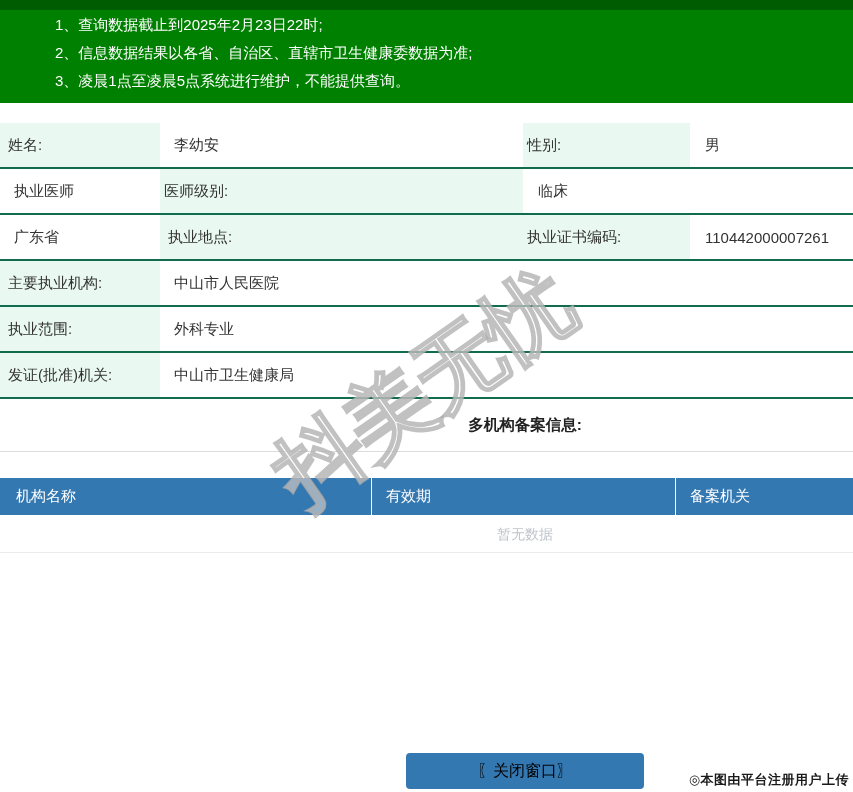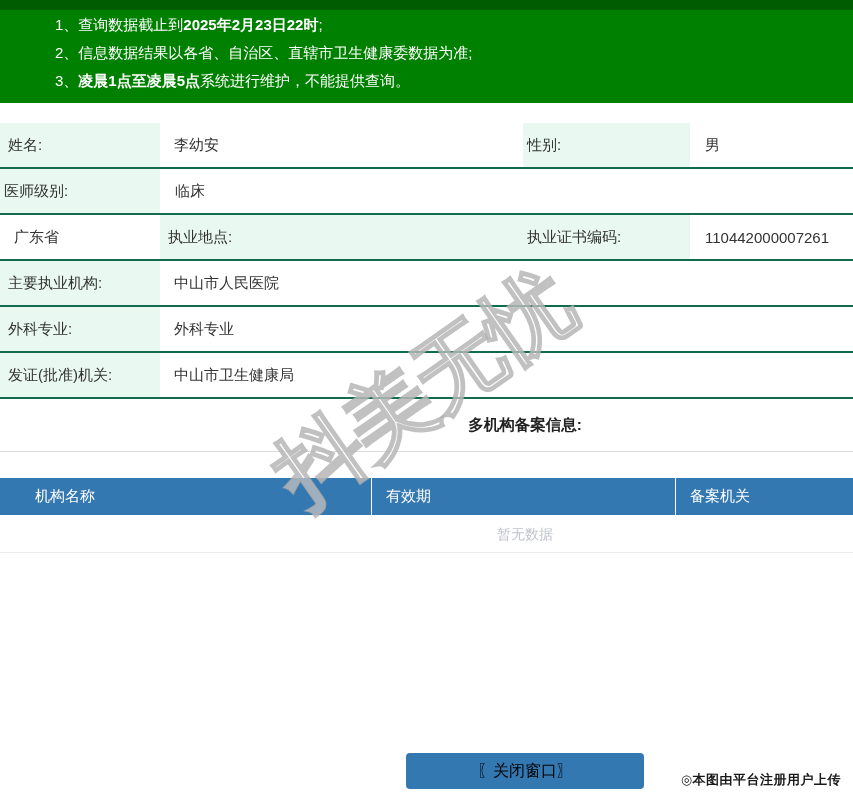--- a/index.html
+++ b/index.html
@@ -4,51 +4,51 @@
 <style>
   * { margin:0; padding:0; box-sizing:border-box; }
   html,body { width:853px; height:792px; overflow:hidden; background:#fff;
     font-family:"Liberation Sans","DejaVu Sans",sans-serif; }
   body { position:relative; }
   .page { width:1050px; position:relative; }
 
   
   .notice { background:#008000; border-top:10px solid #005c00; color:#fff;
     font-size:15px; line-height:28px; padding:1px 0 8px 55px; }
-  .notice b { font-weight:bold; }
+  .notice b { font-weight:normal; }
 
   
   .info-table { margin-top:20px; }
   .irow { display:grid; grid-template-columns:160px 363px 167px 360px;
     height:46px; border-bottom:2px solid #116b4e; font-size:15px; color:#333; }
   .irow .cell { display:flex; align-items:center; height:100%; }
   .label1 { background:#e9f8f0; padding-left:8px; }
   .label2 { background:#e9f8f0; padding-left:4px; }
   .value1 { padding-left:14px; }
   .value2 { padding-left:15px; }
   .value-wide { grid-column:2 / 5; }
 
   
   .section-title { margin-top:14px; text-align:center; font-size:15.5px;
     font-weight:bold; color:#222; line-height:24px; }
   .divider { border:none; border-top:1px solid #dcdcdc; margin-top:14px; }
   .rheader { margin-top:26px; display:grid; grid-template-columns:371px 304px 375px;
     background:#3478b2; color:#fff; height:37px; font-size:15px; }
   .rheader .hcell { display:flex; align-items:center; padding-left:14px; height:100%; }
-  .rheader .hcell:first-child { padding-left:16px;margin-left:19px; }
+  .rheader .hcell:first-child { padding-left:16px; }
   .rheader .hcell + .hcell { border-left:1px solid #ffffff; }
   .empty-row { height:38px; line-height:38px; text-align:center;
     color:#c0c4cc; font-size:14px; border-bottom:1px solid #ececec; }
 
   
   .btn-row { margin-top:200px; width:1050px; text-align:center; }
   .close-btn { width:238px; height:36px; background:#3478b2; color:#000000;
     font-size:16px; border:none; border-radius:4px; cursor:pointer;
     font-family:inherit; }
-  .credit { position:absolute; right:12px; top:771px; font-size:13px;
+  .credit { position:absolute; right:4px; top:771px; font-size:13px;
     font-weight:bold; color:#1a1a1a; letter-spacing:0.5px;
     text-shadow:-1px -1px 0 #fff, 1px -1px 0 #fff, -1px 1px 0 #fff,
       1px 1px 0 #fff, 0 -1px 0 #fff, 0 1px 0 #fff, -1px 0 0 #fff, 1px 0 0 #fff; }
 
   
   .watermark { position:absolute; left:424px; top:390px; z-index:5;
     transform:translate(-50%,-50%) rotate(-35deg); font-size:86px;
     font-weight:bold; white-space:nowrap; letter-spacing:-2px;
     color:rgba(255,255,255,0.45); -webkit-text-stroke:2px rgba(172,172,172,0.75);
     pointer-events:none; }
@@ -65,35 +65,36 @@
   </div>
 
   <div class="info-table">
     <div class="irow">
       <div class="cell label1">姓名:</div>
       <div class="cell value1">李幼安</div>
       <div class="cell label2">性别:</div>
       <div class="cell value2">男</div>
     </div>
     <div class="irow">
+      <div class="cell value1">执业医师</div>
       <div class="cell label2">医师级别:</div>
       <div class="cell value2">临床</div>
     </div>
     <div class="irow">
       <div class="cell value1">广东省</div>
       <div class="cell label1">执业地点:</div>
       <div class="cell label2">执业证书编码:</div>
       <div class="cell value2">110442000007261</div>
     </div>
     <div class="irow">
       <div class="cell label1">主要执业机构:</div>
       <div class="cell value1 value-wide">中山市人民医院</div>
     </div>
     <div class="irow">
-      <div class="cell label1">外科专业:</div>
+      <div class="cell label1">执业范围:</div>
       <div class="cell value1 value-wide">外科专业</div>
     </div>
     <div class="irow">
       <div class="cell label1">发证(批准)机关:</div>
       <div class="cell value1 value-wide">中山市卫生健康局</div>
     </div>
   </div>
 
   <div class="section-title">多机构备案信息:</div>
   <hr class="divider">

